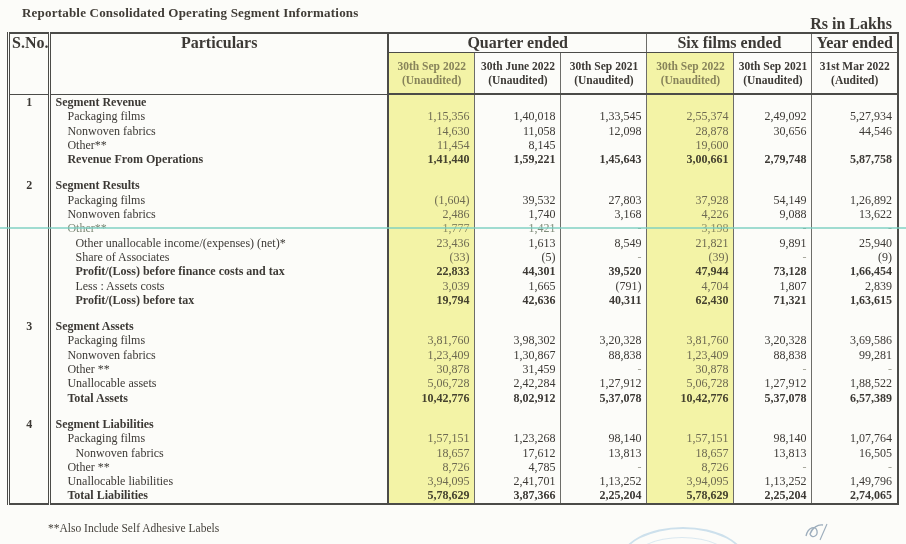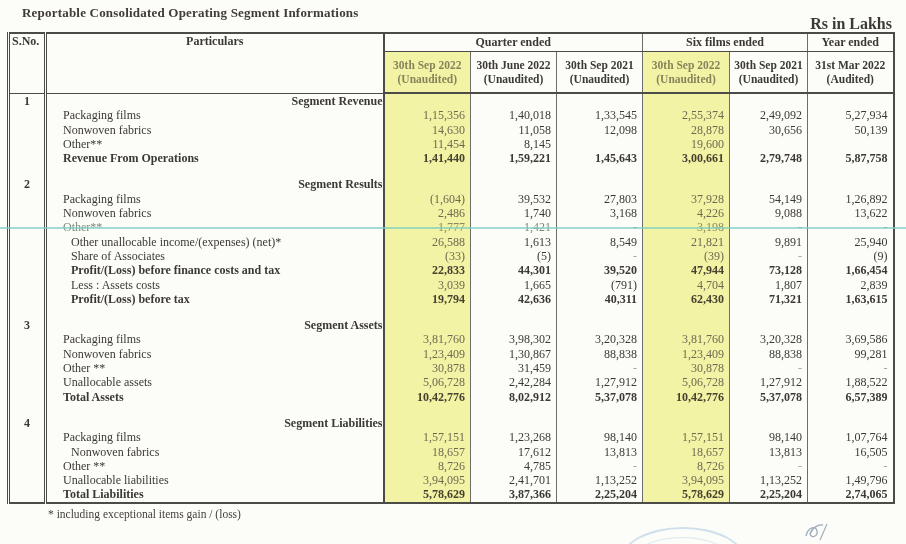--- a/index.html
+++ b/index.html
@@ -12,30 +12,30 @@
             border-top:2px solid #4b4b48;border-bottom:2px solid #4b4b48;border-right:2px solid #4b4b48;}
   col.w-sno{width:37px;} col.w-part{width:338px;}
   col.w-v0{width:87px;} col.w-v1{width:86px;} col.w-v2{width:86px;}
   col.w-v3{width:87px;} col.w-v4{width:78px;} col.w-v5{width:86px;}
 
   th,td{margin:0;padding:0;border-right:1px solid #6d6d69;overflow:hidden;white-space:nowrap;}
   .b-sno{border-left:3px double #4b4b48;border-right:3px double #4b4b48;}
   .b-part{border-right:2px solid #4b4b48;}
   th.corner{vertical-align:top;border-bottom:2px solid #4b4b48;font-size:12px;text-align:center;}
   th.corner.sno{text-align:left;padding-left:2px;}
-  tr.group-row th{height:17px;border-bottom:1px solid #4b4b48;font-size:12px;font-weight:bold;text-align:center;font-family:Liberation Serif, serif;}
+  tr.group-row th{height:17px;border-bottom:1px solid #4b4b48;font-size:16px;font-weight:bold;text-align:center;font-family:Liberation Serif, serif;}
   tr.date-row th{height:40px;border-bottom:2px solid #4b4b48;font-weight:bold;font-size:11.5px;line-height:14px;vertical-align:middle;}
   .hl{background:var(--highlight,#f3f3a6);}
   tr.date-row th.hl{color:#87835a;}
 
   tbody td{height:14.3px;line-height:14.3px;font-size:12px;}
   tbody tr.spacer td{height:12px;}
   td.c-sno{text-align:center;font-weight:bold;}
   td.c-part{text-align:left;}
-  td.ind0{padding-left:4px;text-align:right;} td.ind1{padding-left:16px;} td.ind2{padding-left:24px;}
+  td.ind0{padding-left:4px;} td.ind1{padding-left:16px;} td.ind2{padding-left:24px;}
   td.c-val{text-align:right;padding-right:5px;}
   tr.bold td{font-weight:bold;}
   tr.section td.c-part{font-weight:bold;}
   td.c-val.hl{color:#6e6a52;}
   tr.bold td.c-val.hl{color:#45422f;}
   td.dash{color:#a3a398;}
   tr.strike td{color:#7e8a78;}
   tr.strike td.c-val.hl{color:#8a8a62;}
 
   #scan-line{position:absolute;left:0;width:906px;height:2px;background:var(--scanline,#79cfc0);opacity:.7;}
@@ -124,21 +124,21 @@
           <td class="c-val">5,27,934</td>
         </tr>
         <tr>
           <td class="c-sno b-sno"></td>
           <td class="c-part b-part ind1">Nonwoven fabrics</td>
           <td class="c-val hl">14,630</td>
           <td class="c-val">11,058</td>
           <td class="c-val">12,098</td>
           <td class="c-val hl">28,878</td>
           <td class="c-val">30,656</td>
-          <td class="c-val">50,139</td>
+          <td class="c-val">44,546</td>
         </tr>
         <tr>
           <td class="c-sno b-sno"></td>
           <td class="c-part b-part ind1">Other**</td>
           <td class="c-val hl">11,454</td>
           <td class="c-val">8,145</td>
           <td class="c-val"></td>
           <td class="c-val hl">19,600</td>
           <td class="c-val"></td>
           <td class="c-val"></td>
@@ -199,21 +199,21 @@
           <td class="c-val hl">1,777</td>
           <td class="c-val">1,421</td>
           <td class="c-val dash">-</td>
           <td class="c-val hl">3,198</td>
           <td class="c-val dash">-</td>
           <td class="c-val dash">-</td>
         </tr>
         <tr>
           <td class="c-sno b-sno"></td>
           <td class="c-part b-part ind2">Other unallocable income/(expenses) (net)*</td>
-          <td class="c-val hl">26,588</td>
+          <td class="c-val hl">23,436</td>
           <td class="c-val">1,613</td>
           <td class="c-val">8,549</td>
           <td class="c-val hl">21,821</td>
           <td class="c-val">9,891</td>
           <td class="c-val">25,940</td>
         </tr>
         <tr>
           <td class="c-sno b-sno"></td>
           <td class="c-part b-part ind2">Share of Associates</td>
           <td class="c-val hl">(33)</td>
@@ -391,21 +391,21 @@
           <td class="c-val">2,25,204</td>
           <td class="c-val hl">5,78,629</td>
           <td class="c-val">2,25,204</td>
           <td class="c-val">2,74,065</td>
         </tr>
       </tbody>
   </table>
 
   <div id="scan-line" style="top: 226.523px;"></div>
 
-  <div class="footnote" id="footnote-1">* including exceptional items gain / (loss)</div>
+  <div class="footnote" id="footnote-2">**Also Include Self Adhesive Labels</div>
 
   <div class="stamp">
     <div class="stamp-inner"></div>
   </div>
   <svg class="squiggle" width="34" height="24" viewBox="0 0 34 24">
     <path d="M3,16 C5,7 13,5 14,11 C15,16 9,19 7,14 C9,8 15,4 20,5" fill="none" stroke="#7d93a8" stroke-width="1.3"></path>
     <path d="M24,4 L17,20" fill="none" stroke="#7d93a8" stroke-width="1.1"></path>
   </svg>
 
 </div>

